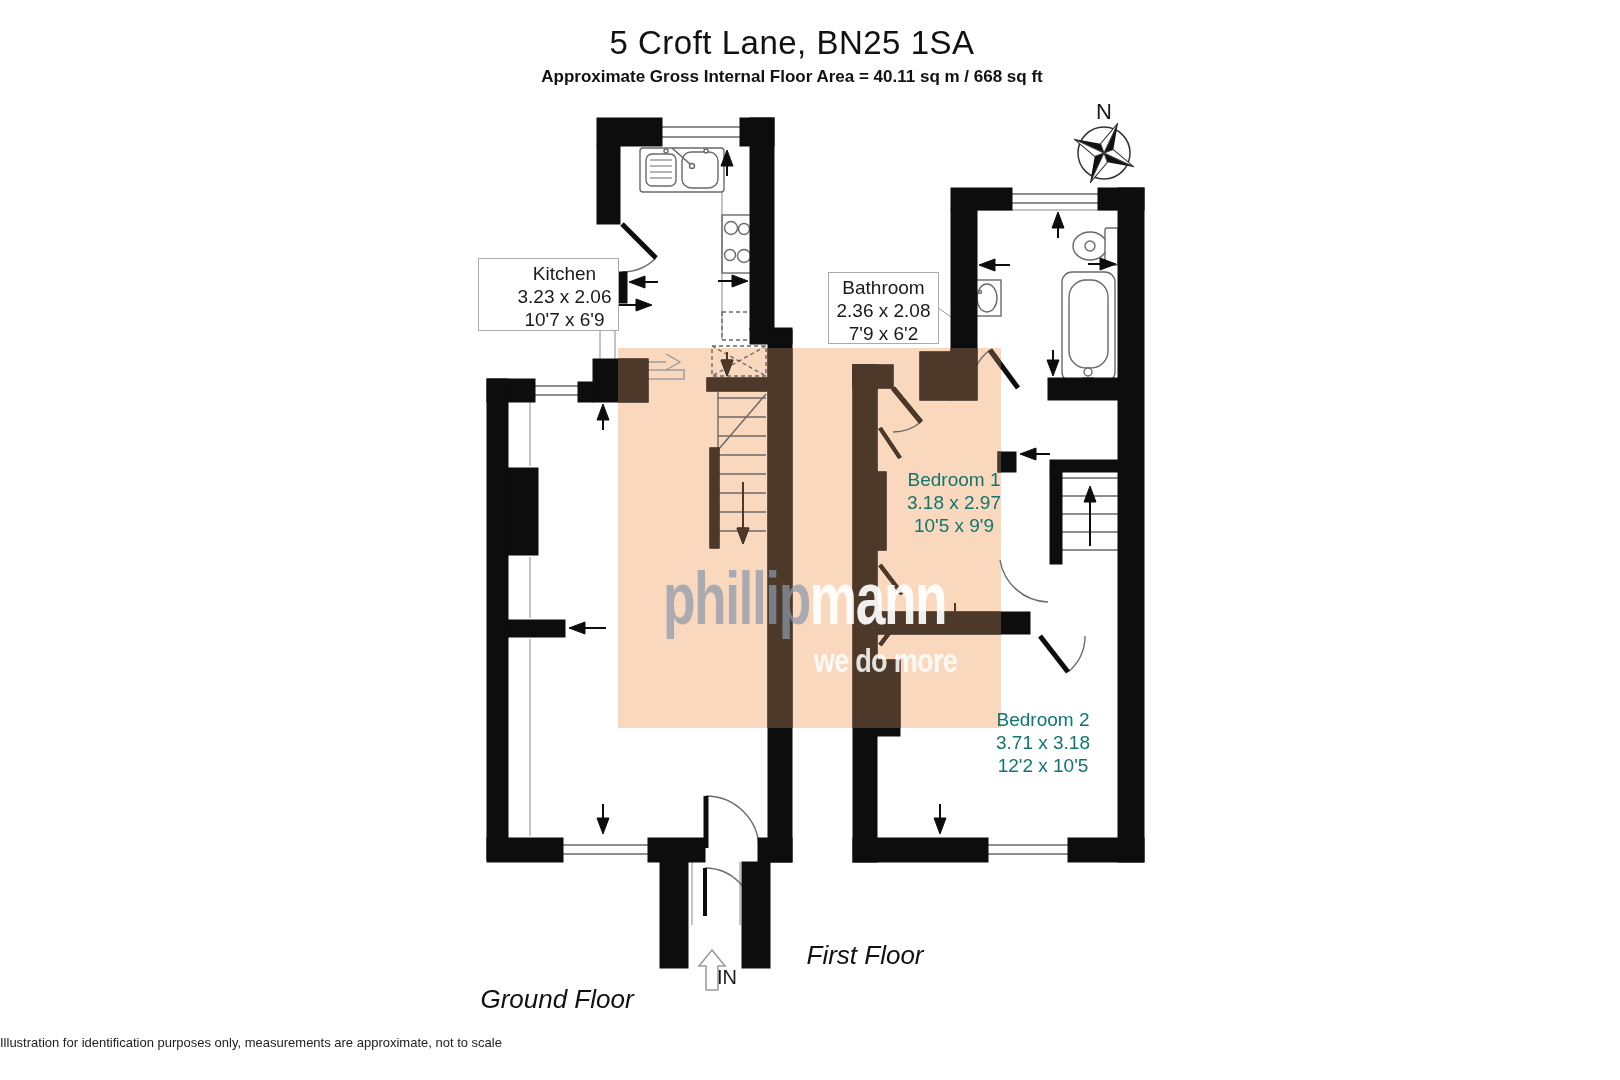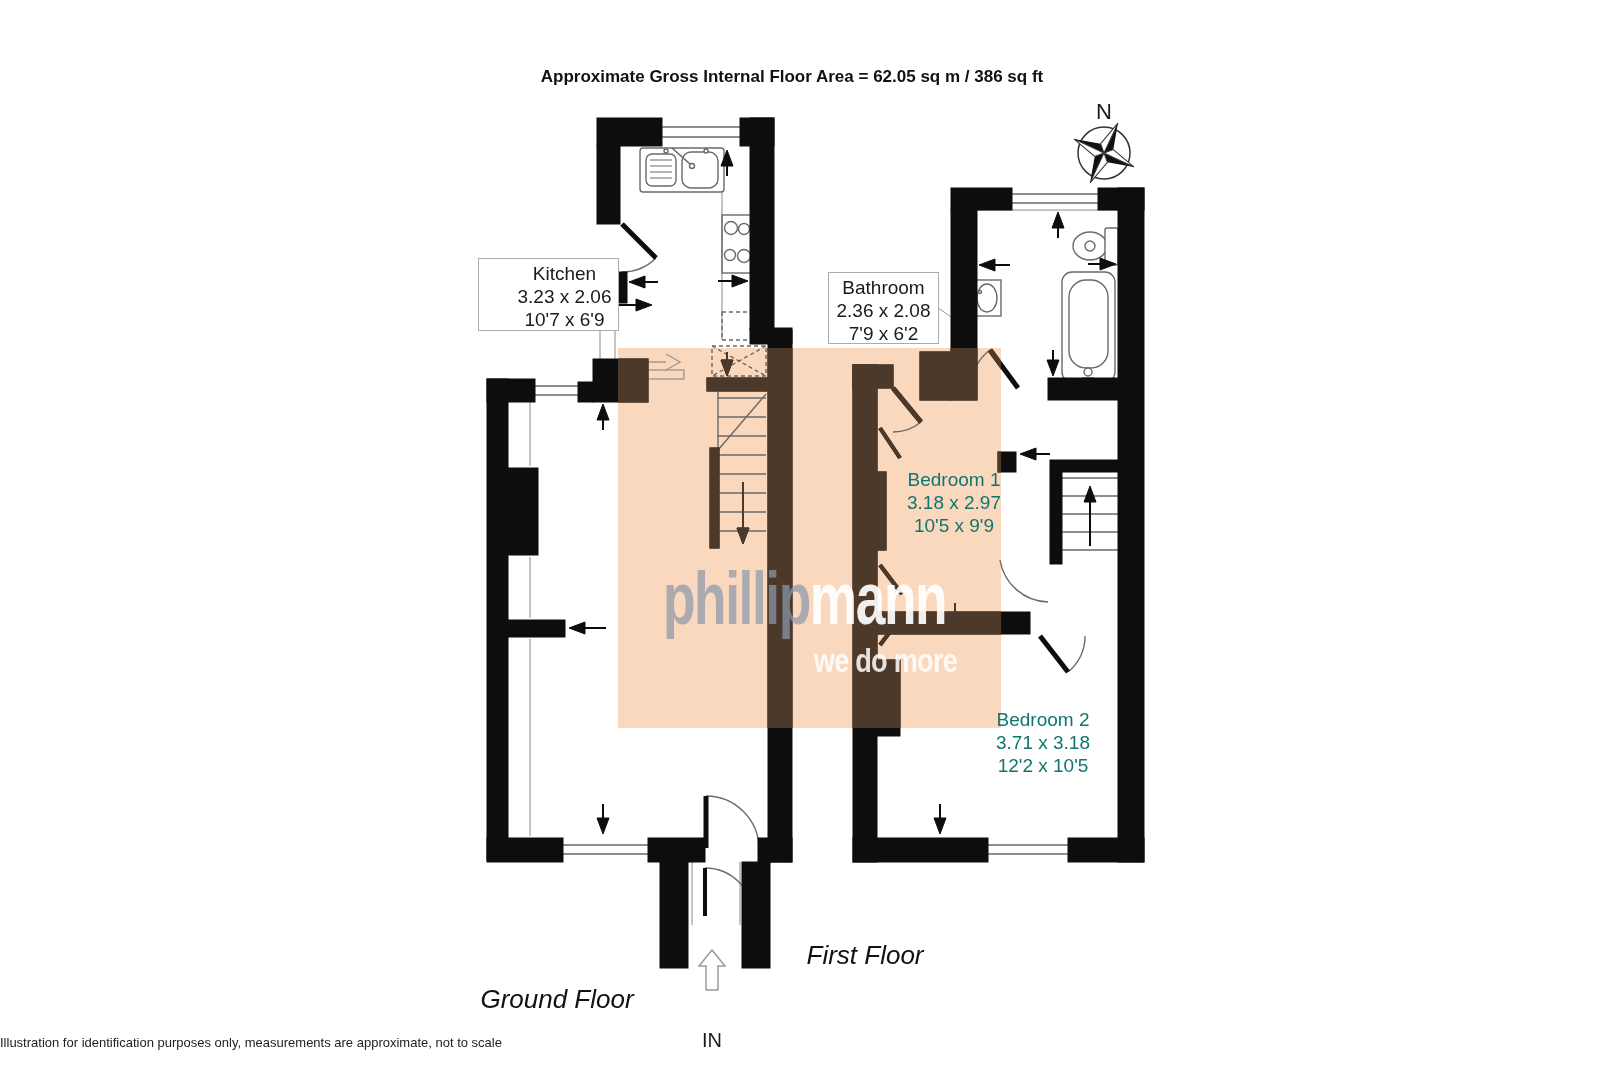--- a/index.html
+++ b/index.html
@@ -20,21 +20,22 @@
   #wm-text .w2{color:rgba(255,255,255,0.92);}
   #wm-tagline{top:641px;left:657px;width:300px;text-align:right;z-index:5;font-size:34px;font-weight:bold;
               color:rgba(255,255,255,0.85);transform:scaleX(0.8);transform-origin:right top;letter-spacing:-1px;}
   svg{position:absolute;top:0;left:0;z-index:1;}
 </style>
 </head>
 <body>
 
 <div id="stage">
 
-  <div id="subtitle" class="abs">Approximate Gross Internal Floor Area = 62.05 sq m / 386 sq ft</div>
+  <div id="title" class="abs">5 Croft Lane, BN25 1SA</div>
+  <div id="subtitle" class="abs">Approximate Gross Internal Floor Area = 40.11 sq m / 668 sq ft</div>
 
   <svg width="1620" height="1080" viewBox="0 0 1620 1080">
     <defs>
       <clipPath id="wm">
           <rect x="618" y="348" width="383" height="380"></rect>
         </clipPath>
       <g id="walls">
 
         <rect x="597" y="118" width="65" height="28"></rect>
         <rect x="740" y="118" width="34" height="28"></rect>
@@ -252,18 +253,18 @@
   </div>
 
   <div class="abs rlabel" style="left:968px;top:708px;width:150px;">
     <div>Bedroom 2</div>
     <div>3.71 x 3.18</div>
     <div>12'2 x 10'5</div>
   </div>
 
   <div class="abs floorlabel" style="left:457px;top:984px;width:200px;">Ground Floor</div>
   <div class="abs floorlabel" style="left:765px;top:940px;width:200px;">First Floor</div>
-  <div id="in-label" class="abs" style="left:687px;top:1029px;width:50px;">IN</div>
+  <div id="in-label" class="abs" style="left:687px;top:966px;width:50px;text-align:right;">IN</div>
   <div id="north-label" class="abs" style="left:1084px;top:99px;width:40px;">N</div>
 
   <div id="footer" class="abs">Illustration for identification purposes only, measurements are approximate, not to scale</div>
 
 </div>
 
 </body></html>

